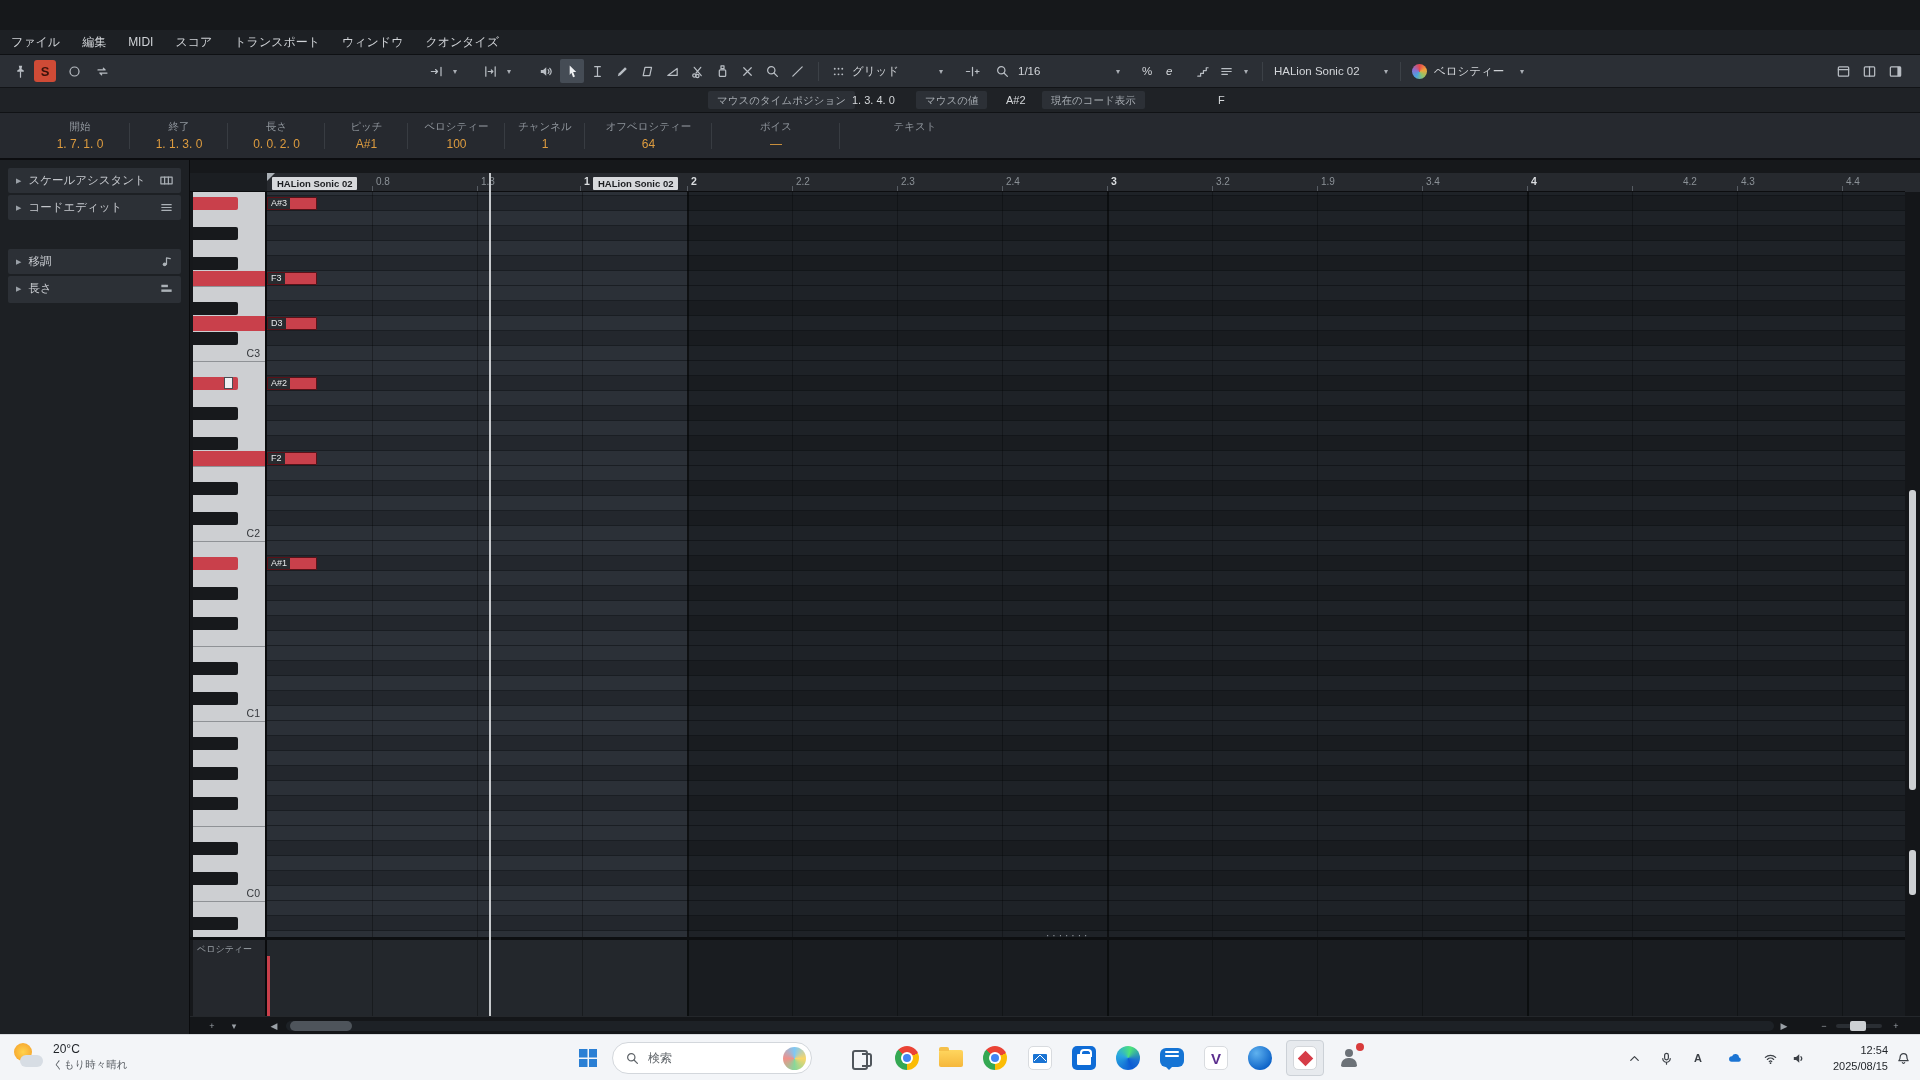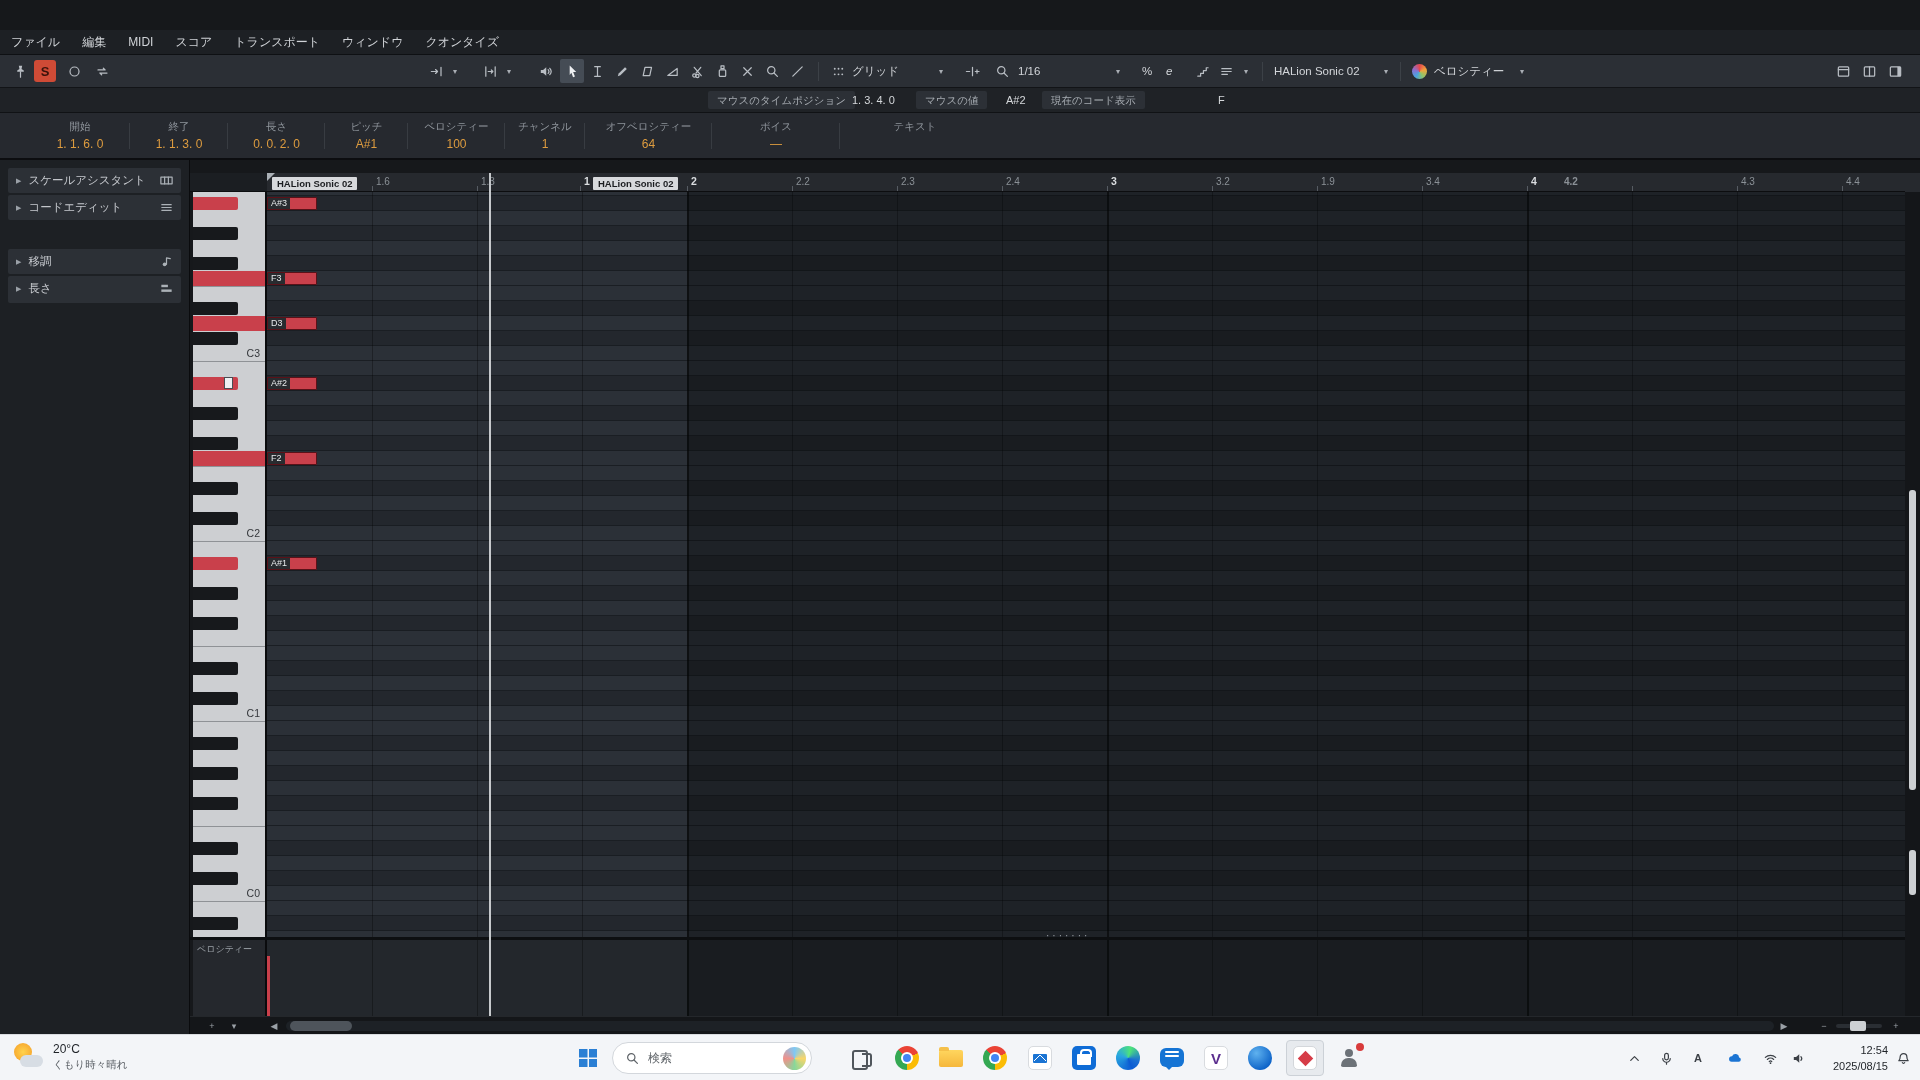--- a/index.html
+++ b/index.html
@@ -370,21 +370,21 @@
     <span class="schip" style="left:708px">マウスのタイムポジション</span>
     <span class="sval" style="left:852px">1. 3. 4.  0</span>
     <span class="schip" style="left:916px">マウスの値</span>
     <span class="sval" style="left:1006px">A#2</span>
     <span class="schip" style="left:1042px">現在のコード表示</span>
     <span class="sval" style="left:1218px">F</span>
   </div>
 
   <div id="infoline">
       <div class="ilab" style="left: 30px; width: 100px;">開始</div>
-      <div class="ival" style="left: 30px; width: 100px;">1. 1. 6.  0</div>
+      <div class="ival" style="left: 30px; width: 100px;">1. 7. 1.  0</div>
       <div class="isep" style="left: 129px;"></div>
       <div class="ilab" style="left: 130px; width: 98px; font-family: Liberation Serif, serif;">終了</div>
       <div class="ival" style="left: 130px; width: 98px;">1. 1. 3.  0</div>
       <div class="isep" style="left: 227px;"></div>
       <div class="ilab" style="left: 228px; width: 97px;">長さ</div>
       <div class="ival" style="left: 228px; width: 97px;">0. 0. 2.  0</div>
       <div class="isep" style="left: 324px;"></div>
       <div class="ilab" style="left: 325px; width: 83px;">ピッチ</div>
       <div class="ival" style="left: 325px; width: 83px;">A#1</div>
       <div class="isep" style="left: 407px;"></div>
@@ -453,21 +453,21 @@
               <rect x="2.5" y="4" width="7" height="2.6" fill="currentColor" stroke="none"></rect>
               <rect x="2.5" y="9" width="11" height="2.6" fill="currentColor" stroke="none"></rect>
             </svg>
           </div>
         </div>
       </div>
     <div id="rulerleft"></div>
     <div id="ruler">
         <div class="startflag"></div>
         <div class="rtick" style="left: 105px;"></div>
-        <div class="rlab" style="left: 109px;">1.6</div>
+        <div class="rlab" style="left: 109px;">0.8</div>
         <div class="rtick" style="left: 210px;"></div>
         <div class="rlab" style="left: 214px;">1.3</div>
         <div class="rtick" style="left: 313px;"></div>
         <div class="rlab major" style="left: 317px;">1</div>
         <div class="rtick" style="left: 420px;"></div>
         <div class="rlab major" style="left: 424px;">2</div>
         <div class="rtick" style="left: 525px;"></div>
         <div class="rlab" style="left: 529px;">2.2</div>
         <div class="rtick" style="left: 630px;"></div>
         <div class="rlab" style="left: 634px;">2.3</div>
@@ -477,21 +477,21 @@
         <div class="rlab major" style="left: 844px;">3</div>
         <div class="rtick" style="left: 945px;"></div>
         <div class="rlab" style="left: 949px;">3.2</div>
         <div class="rtick" style="left: 1050px;"></div>
         <div class="rlab" style="left: 1054px;">1.9</div>
         <div class="rtick" style="left: 1155px;"></div>
         <div class="rlab" style="left: 1159px;">3.4</div>
         <div class="rtick" style="left: 1260px;"></div>
         <div class="rlab major" style="left: 1264px;">4</div>
         <div class="rtick" style="left: 1365px;"></div>
-        <div class="rlab" style="left: 1297px; font-weight: bold;">4.2</div>
+        <div class="rlab" style="left: 1416px;">4.2</div>
         <div class="rtick" style="left: 1470px;"></div>
         <div class="rlab" style="left: 1474px;">4.3</div>
         <div class="rtick" style="left: 1575px;"></div>
         <div class="rlab" style="left: 1579px;">4.4</div>
         <div class="ptag" style="left: 5px;">HALion Sonic 02</div>
         <div class="ptag" style="left: 326px;">HALion Sonic 02</div>
       </div>
     <div id="rulercorner"></div>
     <div id="keycol">
         <div class="kblack hl" style="top: 5px;"></div>

